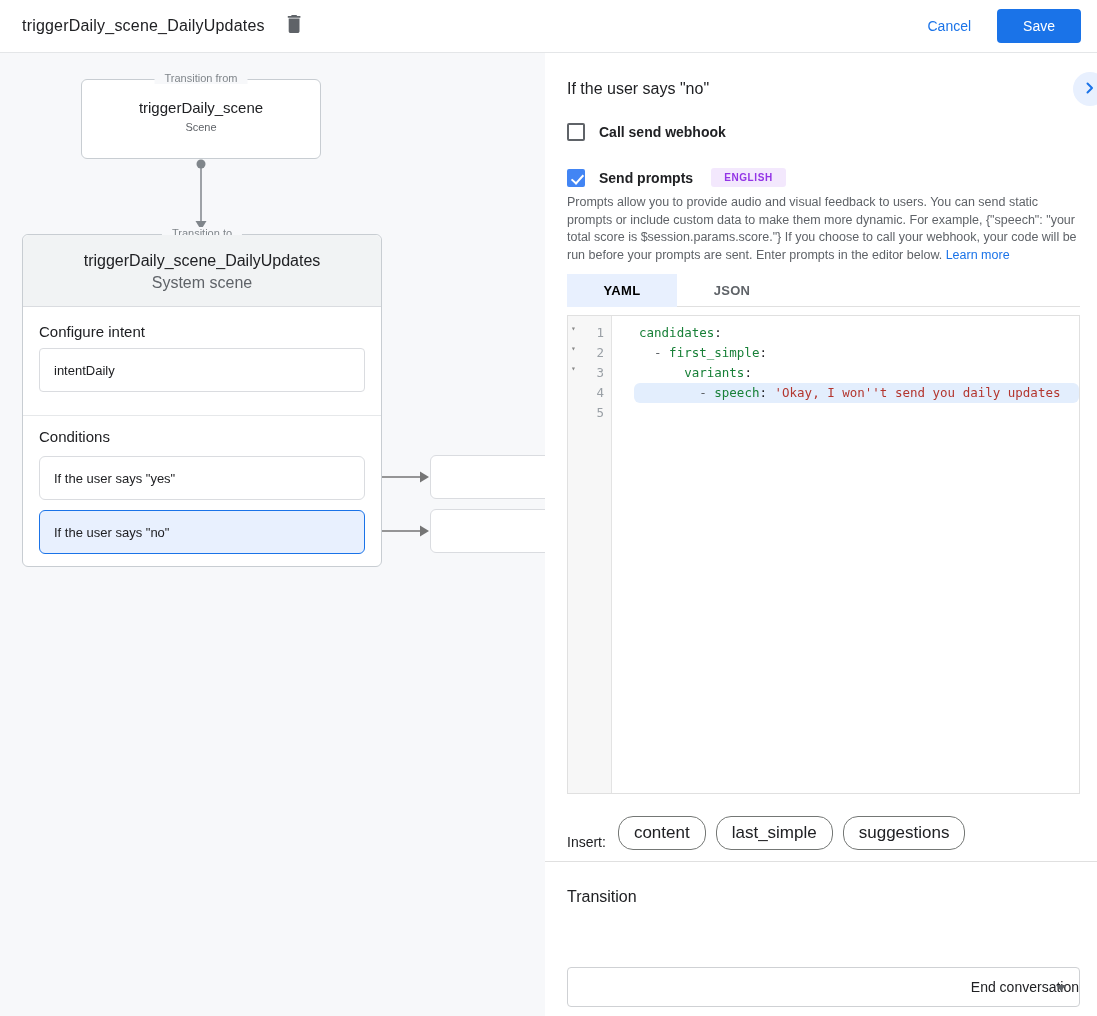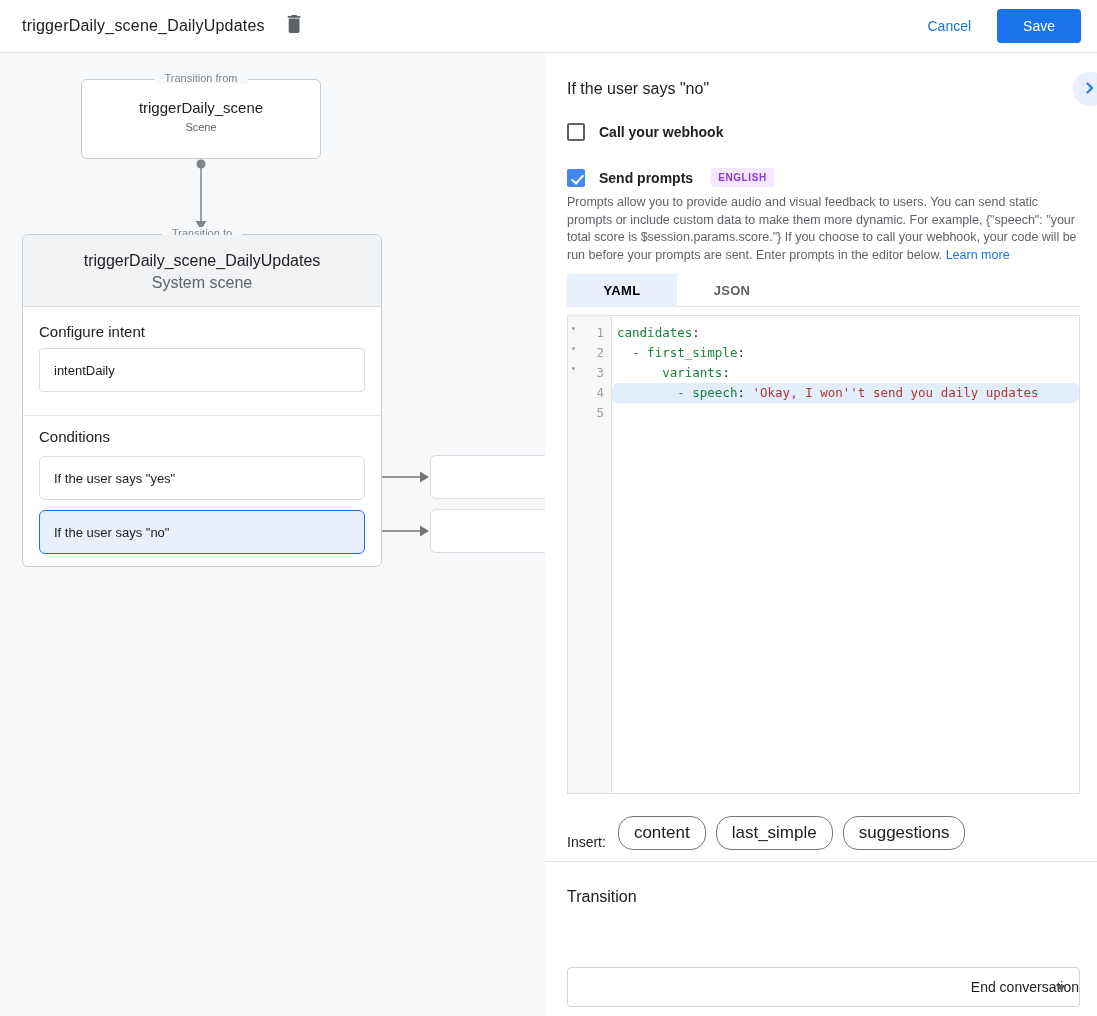--- a/index.html
+++ b/index.html
@@ -68,42 +68,42 @@
   .check-row { position:absolute; left:22px; display:flex; align-items:center; gap:14px; }
   .row-webhook { top:70px; }
   .row-prompts { top:115px; }
   .checkbox { width:18px; height:18px; border:2px solid #5f6368; border-radius:2px;
     background:#fff; cursor:pointer; flex:0 0 auto; position:relative; }
   .checkbox.checked { background:#4285f4; border-color:#4285f4; }
   .checkbox.checked::after { content:""; position:absolute; left:5px; top:1px; width:5px; height:10px;
     border:solid #fff; border-width:0 2px 2px 0; transform:rotate(42deg); }
   .check-label { font-size:14px; font-weight:700; color:#202124; }
   .lang-badge { background:#f3e8fd; color:#9334e6; font-size:10px; font-weight:700;
-    letter-spacing:.6px; padding:4px 7px; border-radius:3px; margin-left:4px; }
+    letter-spacing:.6px; padding:4px 13px; border-radius:3px; margin-left:4px; }
 
   .desc { position:absolute; top:141px; left:22px; width:516px; font-size:12.5px;
     line-height:17.5px; color:#5f6368; }
   .learn-more { color:#1a73e8; text-decoration:none; cursor:pointer; }
 
   .tabs { position:absolute; top:221px; left:22px; width:513px; height:33px;
     border-bottom:1px solid #e0e0e0; display:flex; }
   .tab { width:110px; height:33px; display:flex; align-items:center; justify-content:center;
     font-size:13px; font-weight:700; color:#5f6368; cursor:pointer; letter-spacing:.3px; }
   .tab.active { background:#e8f0fe; color:#000000; }
 
   .editor { position:absolute; top:262px; left:22px; width:513px; height:479px;
     border:1px solid #e0e0e0; background:#fff; display:flex; overflow:hidden;
     font-family:"DejaVu Sans Mono", monospace; font-size:12.5px; }
   .gutter { width:44px; background:#f7f7f7; border-right:1px solid #e3e3e3; padding-top:7px;
     flex:0 0 auto; }
   .gutter-row { height:20px; position:relative; }
   .fold { position:absolute; left:3px; top:1px; font-size:8px; color:#888; }
   .lnum { position:absolute; right:7px; top:0; font-size:12.5px; color:#9aa0a6; line-height:20px; }
   .code { flex:1; padding-top:7px; overflow:hidden; }
-  .code-line { height:20px; line-height:20px; padding-left:5px; white-space:pre; }
+  .code-line { height:20px; line-height:20px; padding-left:5px; white-space:pre;margin-left:22px; }
   .code-line.hl { background:#e3eefd;border-radius:6px; }
   .tok-key { color:#188038; }
   .tok-plain { color:#202124; }
   .tok-meta { color:#5f6368; }
   .tok-str { color:#b3362f; }
 
   .insert-row { position:absolute; top:763px; left:22px; display:flex; align-items:flex-end; gap:10px; }
   .insert-label { font-size:14px; color:#202124; margin-right:2px; }
   .chip { border:1px solid #747775; border-radius:15px; background:#fff; padding:6px 15px;
     font-size:17px; color:#202124; cursor:pointer; font-family:inherit; }
@@ -192,21 +192,21 @@
     <button class="chevron-btn">
       <span>
         <svg width="12" height="12" viewBox="0 0 12 12">
             <path d="M3.5 1.5 L8 6 L3.5 10.5" fill="none" stroke="#1a73e8" stroke-width="2" stroke-linecap="round" stroke-linejoin="round"></path>
           </svg>
       </span>
     </button>
 
     <div class="check-row row-webhook">
       <span class="checkbox"></span>
-      <span class="check-label">Call your webhook</span>
+      <span class="check-label">Call send webhook</span>
     </div>
 
     <div class="check-row row-prompts">
       <span class="checkbox checked"></span>
       <span class="check-label">Send prompts</span>
       <span class="lang-badge">ENGLISH</span>
     </div>
 
     <p class="desc"><span>Prompts allow you to provide audio and visual feedback to users. You can send static prompts or include custom data to make them more dynamic. For example, {"speech": "your total score is $session.params.score."} If you choose to call your webhook, your code will be run before your prompts are sent. Enter prompts in the editor below. </span><a class="learn-more">Learn more</a></p>
 

